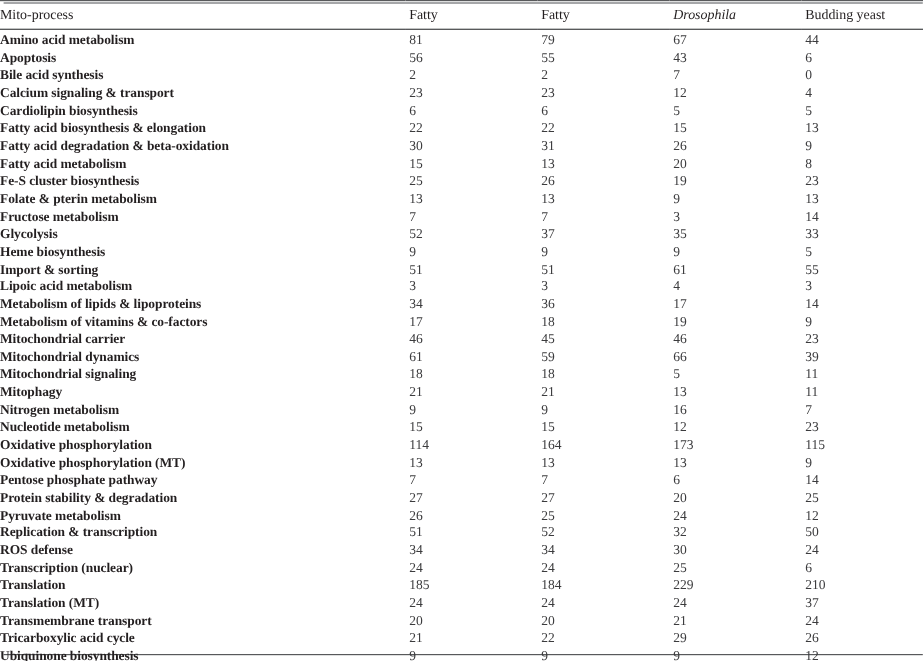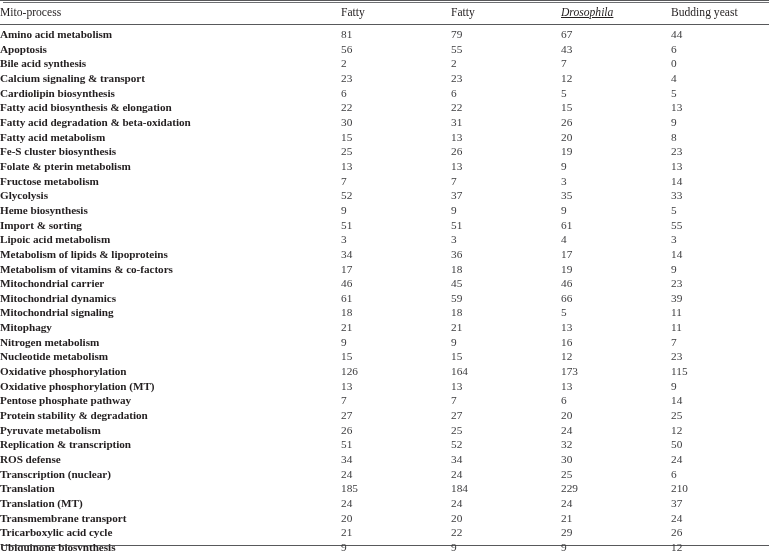--- a/index.html
+++ b/index.html
@@ -79,21 +79,21 @@
     padding-left: 3px !important;
   }
 
   th {
     font-weight: normal;
     font-size: 11.6px;
     color: #231f20;
   }
   th.th-proc { padding-left: 3px !important; }
 
-  .italic-sp { font-style: italic; text-decoration: underline; }
+  .italic-sp { font-style: italic; }
 
   tbody td.td-proc {
     font-weight: bold;
     font-size: 11.2px;
     letter-spacing: -0.05px;
   }
   tbody td.td-num {
     font-weight: normal;
     font-size: 11.3px;
     color: #3b3b3d;
@@ -280,21 +280,21 @@
         </tr>
         <tr>
           <td class="td-proc">Nucleotide metabolism</td>
           <td class="td-num">15</td>
           <td class="td-num">15</td>
           <td class="td-num">12</td>
           <td class="td-num">23</td>
         </tr>
         <tr>
           <td class="td-proc">Oxidative phosphorylation</td>
-          <td class="td-num">126</td>
+          <td class="td-num">114</td>
           <td class="td-num">164</td>
           <td class="td-num">173</td>
           <td class="td-num">115</td>
         </tr>
         <tr>
           <td class="td-proc">Oxidative phosphorylation (MT)</td>
           <td class="td-num">13</td>
           <td class="td-num">13</td>
           <td class="td-num">13</td>
           <td class="td-num">9</td>

